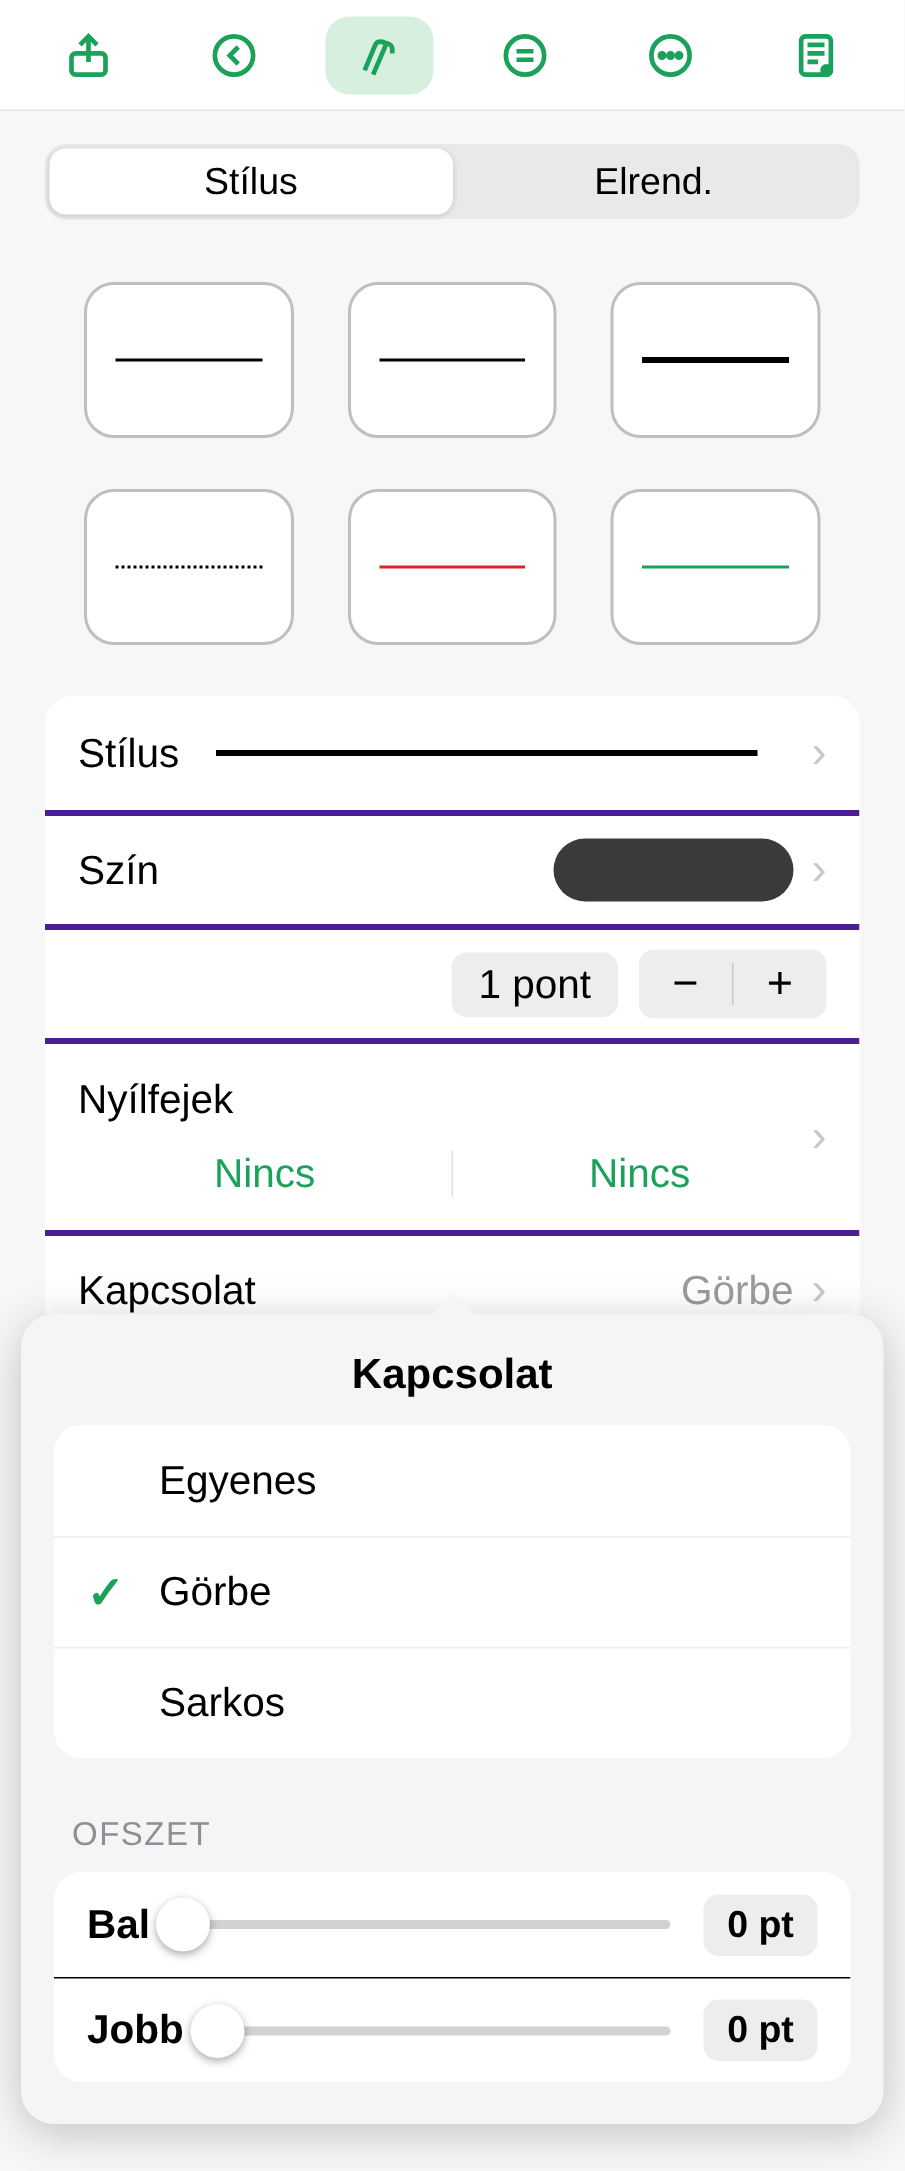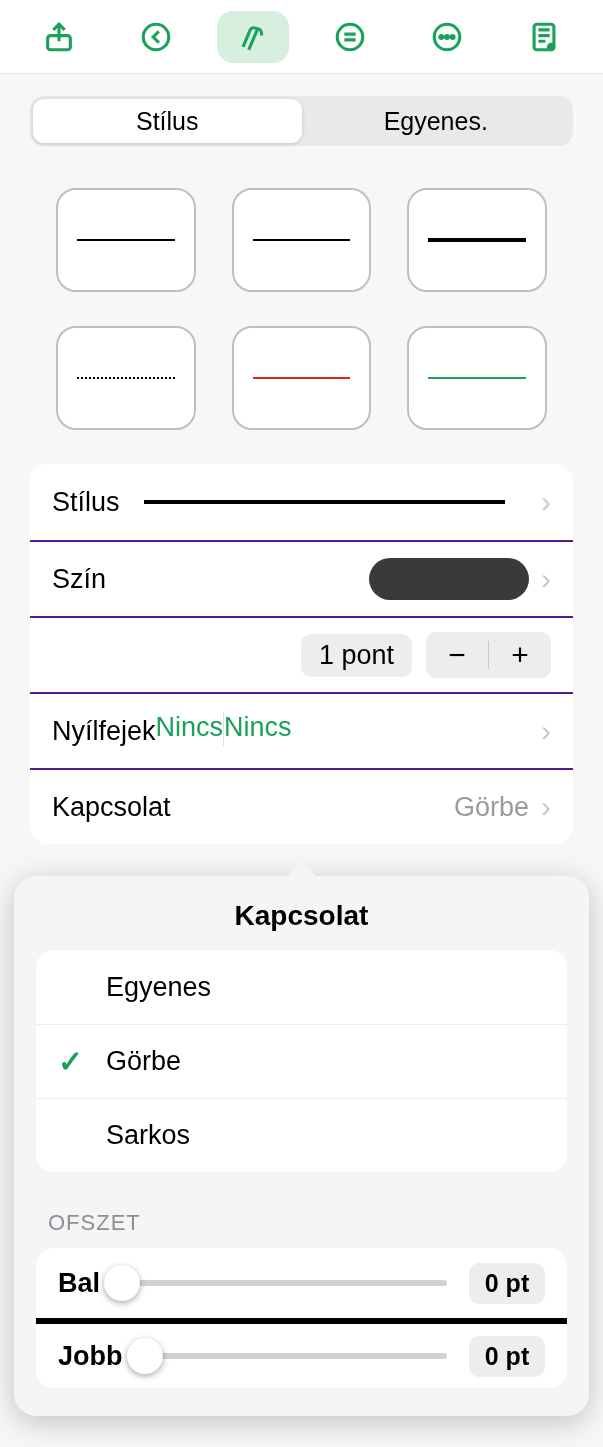--- a/index.html
+++ b/index.html
@@ -81,21 +81,21 @@
     margin: 0 30px;
     background: #fff;
     border-radius: 18px;
     overflow: hidden;
   }
   .row {
     display: flex;
     align-items: center;
     min-height: 76px;
     padding: 0 22px;
-    border-top: 2px solid #4c1d95;
+    border-top: 4px solid #4c1d95;
     font-size: 27px;
   }
   .row:first-child { border-top: none; }
   .row .label { flex: 0 0 auto; }
   .row .spacer { flex: 1; }
   .chev { color: #c7c7cc; font-size: 30px; margin-left: 12px; }
   .style-line { flex:1; margin: 0 24px; border-top: 4px solid #000; }
   .color-swatch {
     width: 160px; height: 42px; border-radius: 21px; background: #3a3a3a;
   }
@@ -106,21 +106,21 @@
   .stepper {
     display:flex; align-items:center; margin-left:14px;
     background:#ededef; border-radius:10px; height:46px;
   }
   .stepper button {
     width:62px; height:46px; border:none; background:transparent;
     font-size:30px; color:#000; cursor:pointer;
   }
   .stepper .sep { width:1px; height:28px; background:#c7c7cc; }
 
-  .arrow-row { flex-direction: row; align-items: stretch; padding-bottom: 14px; position: relative; }
+  .arrow-row { flex-direction: column; align-items: stretch; padding-bottom: 14px; position: relative; }
   .arrow-row .label { padding-top: 22px; }
   .arrow-row .chev {
     position: absolute; right: 22px; top: 50%; transform: translateY(-50%);
   }
   .arrow-values {
     display:flex; margin-top: 18px; padding-bottom: 8px;
   }
   .arrow-values .half {
     flex:1; text-align:center; font-size:27px; font-weight:500; color:#1aa15a;
   }
@@ -166,21 +166,21 @@
   .section-title {
     margin: 38px 34px 12px;
     font-size: 22px;
     letter-spacing: 1px;
     color: #8e8e93;
   }
   .offset-card { margin: 0 22px; background:#fff; border-radius:18px; overflow:hidden;font-weight:bold; }
   .off-row {
     display:flex; align-items:center;
     height:70px; padding:0 22px;
-    border-top:6px solid #000000;
+    border-top:1px solid #000000;
     font-size:27px;
   }
   .off-row:first-child { border-top:none; }
   .slider {
     flex:1; margin:0 22px;
     height: 6px; border-radius:3px; background:#d1d1d6; position:relative;
   }
   .slider .knob {
     position:absolute; left:0; top:50%; transform:translate(-50%,-50%);
     width:36px; height:36px; border-radius:50%; background:#fff;
@@ -238,21 +238,21 @@
         <rect x="5" y="3" width="14" height="18" rx="2"></rect>
         <path d="M8 7h8M8 11h8M8 15h5"></path>
         <circle cx="17" cy="19" r="3" fill="#1aa15a" stroke="none"></circle>
       </svg>
   </div>
 </div>
 
 <div class="segwrap">
   <div class="segmented">
     <div class="seg active">Stílus</div>
-    <div class="seg">Egyenes.</div>
+    <div class="seg">Elrend.</div>
   </div>
 </div>
 
 <div class="presets">
   <div class="preset">
       <div class="line-thin"></div>
     </div>
   <div class="preset">
       <div class="line-med"></div>
     </div>

